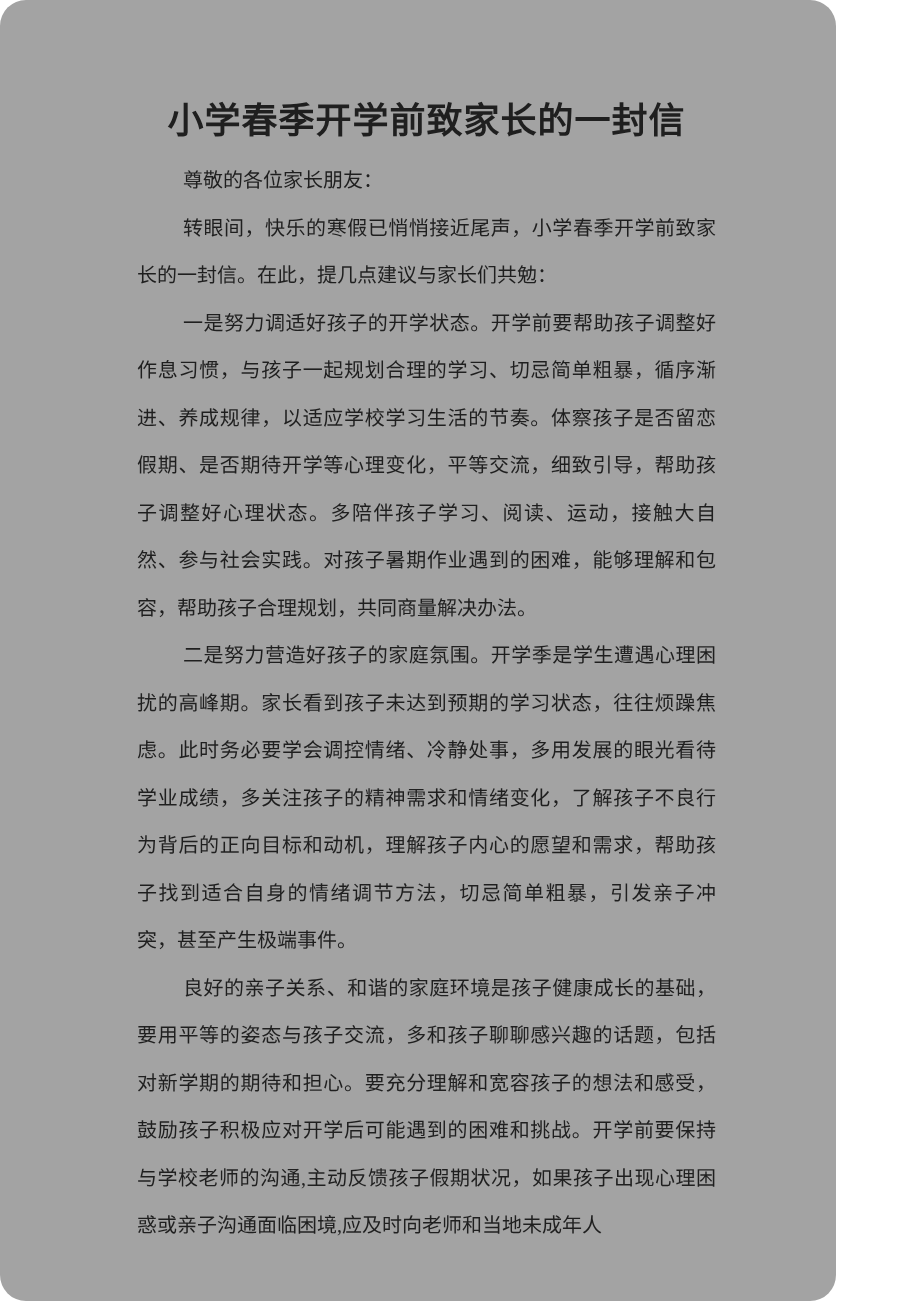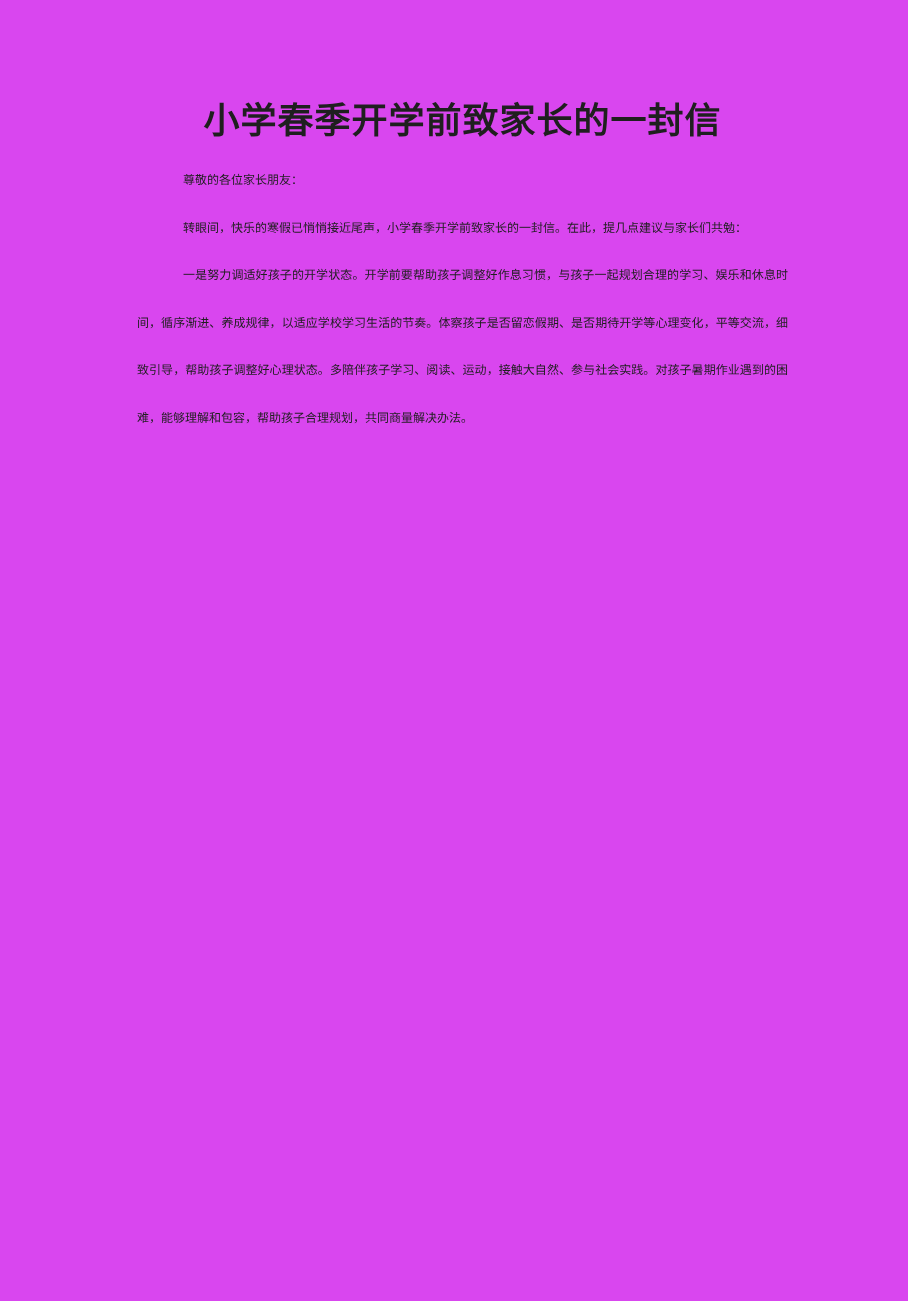--- a/index.html
+++ b/index.html
@@ -2,60 +2,63 @@
 <html lang="zh-CN"><head>
 <meta charset="utf-8">
 <style>
   html, body {
     margin: 0;
     padding: 0;
     background: #ffffff;
   }
   .page {
     position: relative;
-    width: 908px;
+    width: 836px;
     height: 1301px;
-    background: #d946ef;
+    background: #a3a3a3;
     color: #1f1f1f;
     font-family: "Liberation Serif", "DejaVu Serif", serif;
     overflow: hidden;
     box-sizing: border-box;
+    border-radius: 26px;
   }
   .content {
     box-sizing: border-box;
     padding: 97px 120px 0 137px; 
   }
   .doc-title {
     font-size: 36px;
     font-weight: 700;
     line-height: 49px;
     text-align: center;
     margin: 0 0 11px 0;
     letter-spacing: 1px;
     white-space: nowrap;
   }
   .para {
-    font-size: 12px;
+    font-size: 20px;
     line-height: 47.5px;
     margin: 0;
     text-align: justify;
     text-justify: inter-ideograph;
     text-indent: 46px; 
     word-break: normal;
   }
 </style>
 </head>
 <body>
 
 <div class="page">
   <div class="content">
     <h1 class="doc-title">小学春季开学前致家长的一封信</h1>
 
     <p class="para">尊敬的各位家长朋友：</p>
 
 
     <p class="para">转眼间，快乐的寒假已悄悄接近尾声，小学春季开学前致家长的一封信。在此，提几点建议与家长们共勉：</p>
 
-    <p class="para">一是努力调适好孩子的开学状态。开学前要帮助孩子调整好作息习惯，与孩子一起规划合理的学习、娱乐和休息时间，循序渐进、养成规律，以适应学校学习生活的节奏。体察孩子是否留恋假期、是否期待开学等心理变化，平等交流，细致引导，帮助孩子调整好心理状态。多陪伴孩子学习、阅读、运动，接触大自然、参与社会实践。对孩子暑期作业遇到的困难，能够理解和包容，帮助孩子合理规划，共同商量解决办法。</p>
+    <p class="para">一是努力调适好孩子的开学状态。开学前要帮助孩子调整好作息习惯，与孩子一起规划合理的学习、切忌简单粗暴，循序渐进、养成规律，以适应学校学习生活的节奏。体察孩子是否留恋假期、是否期待开学等心理变化，平等交流，细致引导，帮助孩子调整好心理状态。多陪伴孩子学习、阅读、运动，接触大自然、参与社会实践。对孩子暑期作业遇到的困难，能够理解和包容，帮助孩子合理规划，共同商量解决办法。</p>
 
+    <p class="para">二是努力营造好孩子的家庭氛围。开学季是学生遭遇心理困扰的高峰期。家长看到孩子未达到预期的学习状态，往往烦躁焦虑。此时务必要学会调控情绪、冷静处事，多用发展的眼光看待学业成绩，多关注孩子的精神需求和情绪变化，了解孩子不良行为背后的正向目标和动机，理解孩子内心的愿望和需求，帮助孩子找到适合自身的情绪调节方法，切忌简单粗暴，引发亲子冲突，甚至产生极端事件。</p>
 
+    <p class="para">良好的亲子关系、和谐的家庭环境是孩子健康成长的基础，要用平等的姿态与孩子交流，多和孩子聊聊感兴趣的话题，包括对新学期的期待和担心。要充分理解和宽容孩子的想法和感受，鼓励孩子积极应对开学后可能遇到的困难和挑战。开学前要保持与学校老师的沟通,主动反馈孩子假期状况，如果孩子出现心理困惑或亲子沟通面临困境,应及时向老师和当地未成年人</p>
   </div>
 </div>
 
 </body></html>

